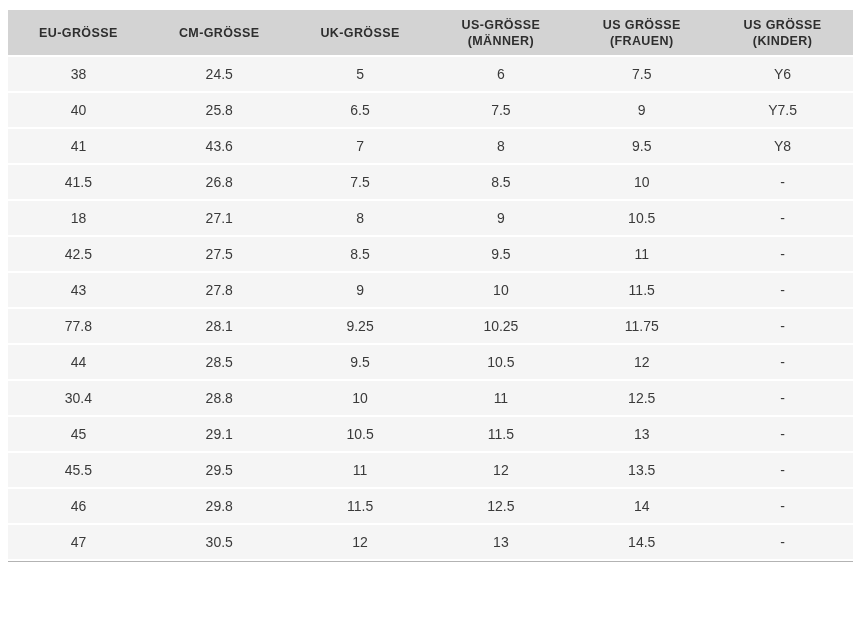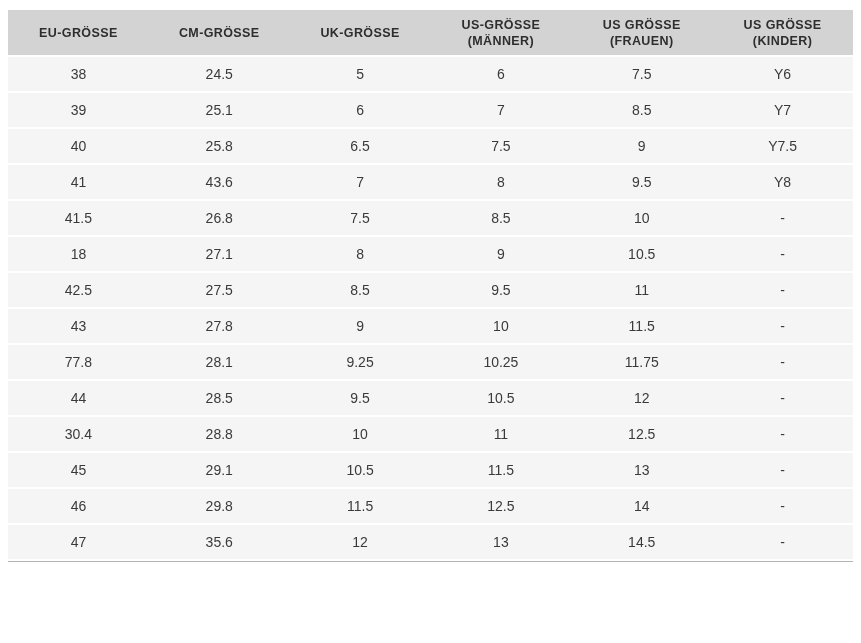--- a/index.html
+++ b/index.html
@@ -68,28 +68,20 @@
         </tr>
     </thead>
     <tbody id="table-body">
         <tr>
           <td>38</td>
           <td>24.5</td>
           <td>5</td>
           <td>6</td>
           <td>7.5</td>
           <td>Y6</td>
-        </tr>
-        <tr>
-          <td>39</td>
-          <td>25.1</td>
-          <td>6</td>
-          <td>7</td>
-          <td>8.5</td>
-          <td>Y7</td>
         </tr>
         <tr>
           <td>40</td>
           <td>25.8</td>
           <td>6.5</td>
           <td>7.5</td>
           <td>9</td>
           <td>Y7.5</td>
         </tr>
         <tr>
@@ -158,30 +150,38 @@
         </tr>
         <tr>
           <td>45</td>
           <td>29.1</td>
           <td>10.5</td>
           <td>11.5</td>
           <td>13</td>
           <td>-</td>
         </tr>
         <tr>
+          <td>45.5</td>
+          <td>29.5</td>
+          <td>11</td>
+          <td>12</td>
+          <td>13.5</td>
+          <td>-</td>
+        </tr>
+        <tr>
           <td>46</td>
           <td>29.8</td>
           <td>11.5</td>
           <td>12.5</td>
           <td>14</td>
           <td>-</td>
         </tr>
         <tr>
           <td>47</td>
-          <td>35.6</td>
+          <td>30.5</td>
           <td>12</td>
           <td>13</td>
           <td>14.5</td>
           <td>-</td>
         </tr>
       </tbody>
   </table>
 </div>
 
 </body></html>

